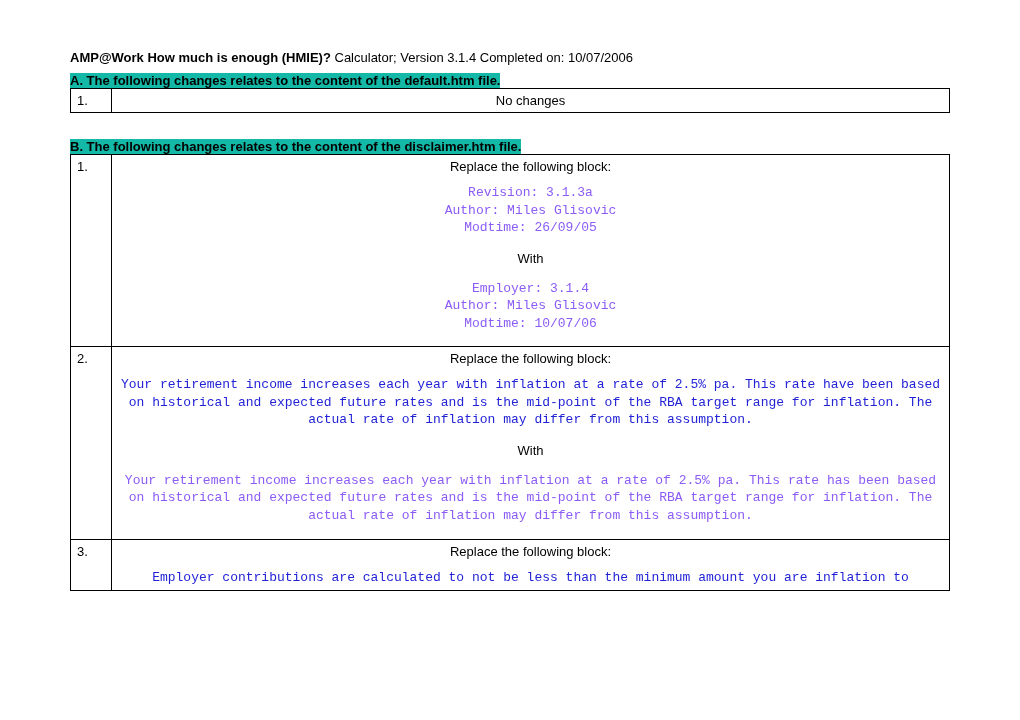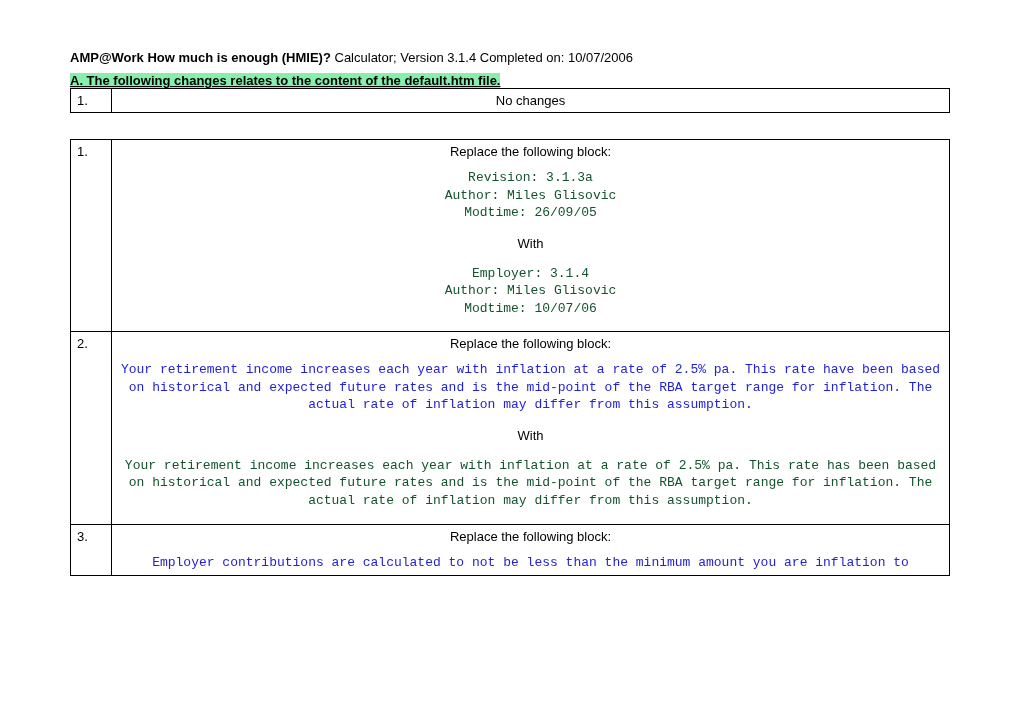--- a/index.html
+++ b/index.html
@@ -9,22 +9,21 @@
     margin: 0;
     padding: 50px 70px 0 70px;
     background: #fff;
     width: 1020px;
     box-sizing: border-box;
   }
   .title-line { }
   .title-line b { font-weight: bold; }
   .section-heading {
     font-weight: bold;
-    background: #86efac;
-    text-decoration: underline;
+    background: #14b8a6;
     display: inline;
     text-align: center;
   }
   .section-wrap { margin-top: 8px; }
   table {
     border-collapse: collapse;
     width: 100%;
     margin-top: 0;
   }
   td {
@@ -33,21 +32,21 @@
     padding: 4px 6px;
     text-align: center;
   }
   td.num { width: 28px; text-align: left; }
   .code {
     font-family: "Courier New", monospace;
     font-size: 13px;
     white-space: pre-wrap;
     line-height: 1.35;
   }
-  .teal { color: #14532d; }
+  .teal { color: #8b5cf6; }
   .blue { color: #2323d6; }
   .spacer { height: 10px; }
   .block-gap { margin-top: 14px; margin-bottom: 14px; }
 </style>
 </head>
 <body>
 
 <div class="title-line">
   <b>AMP@Work How much is enough (HMIE)?</b><span> Calculator; Version 3.1.4 Completed on: 10/07/2006</span>
 </div>
@@ -60,20 +59,21 @@
       <td class="num">1.</td>
       <td>No changes</td>
     </tr>
   </tbody>
     </table>
 </div>
 
 <div style="height:18px"></div>
 
 <div class="section-wrap">
+  <span class="section-heading">B. The following changes relates to the content of the disclaimer.htm file.</span>
   <table>
     <tbody>
         <tr>
       <td class="num">1.</td>
       <td>
         <div>Replace the following block:</div>
         <div class="spacer"></div>
         <div class="code teal">Revision: 3.1.3a</div>
         <div class="code teal">Author: Miles Glisovic</div>
         <div class="code teal">Modtime: 26/09/05</div>

